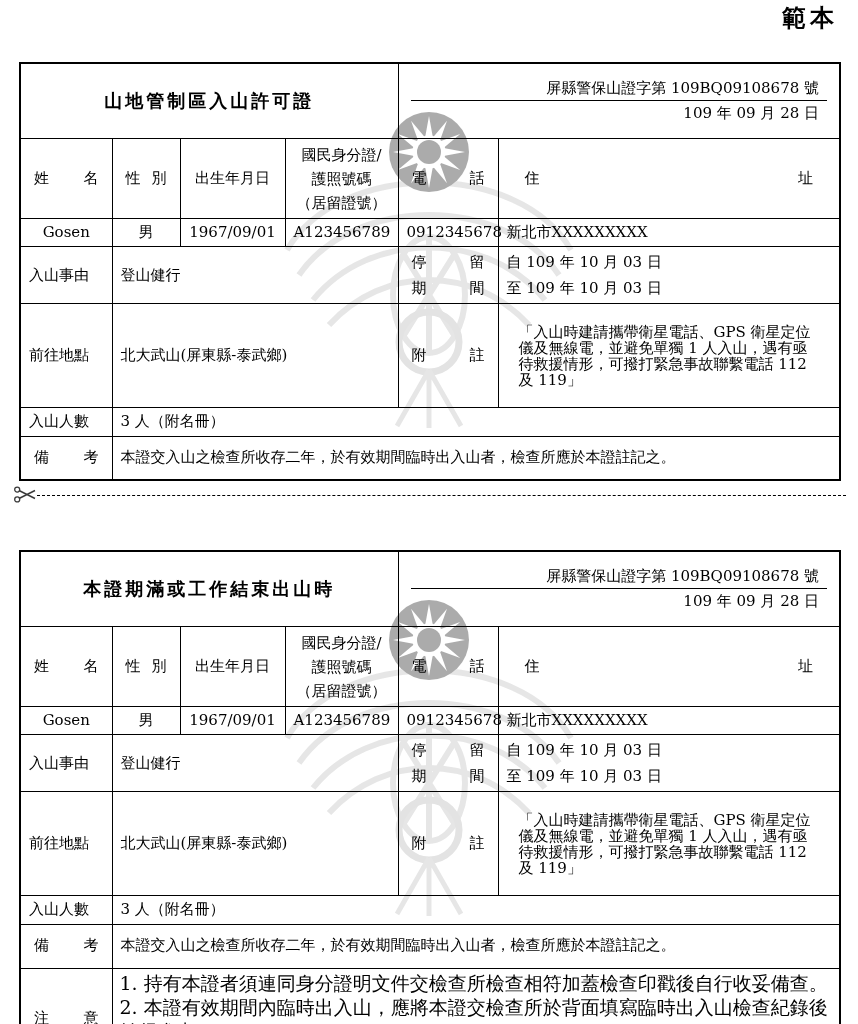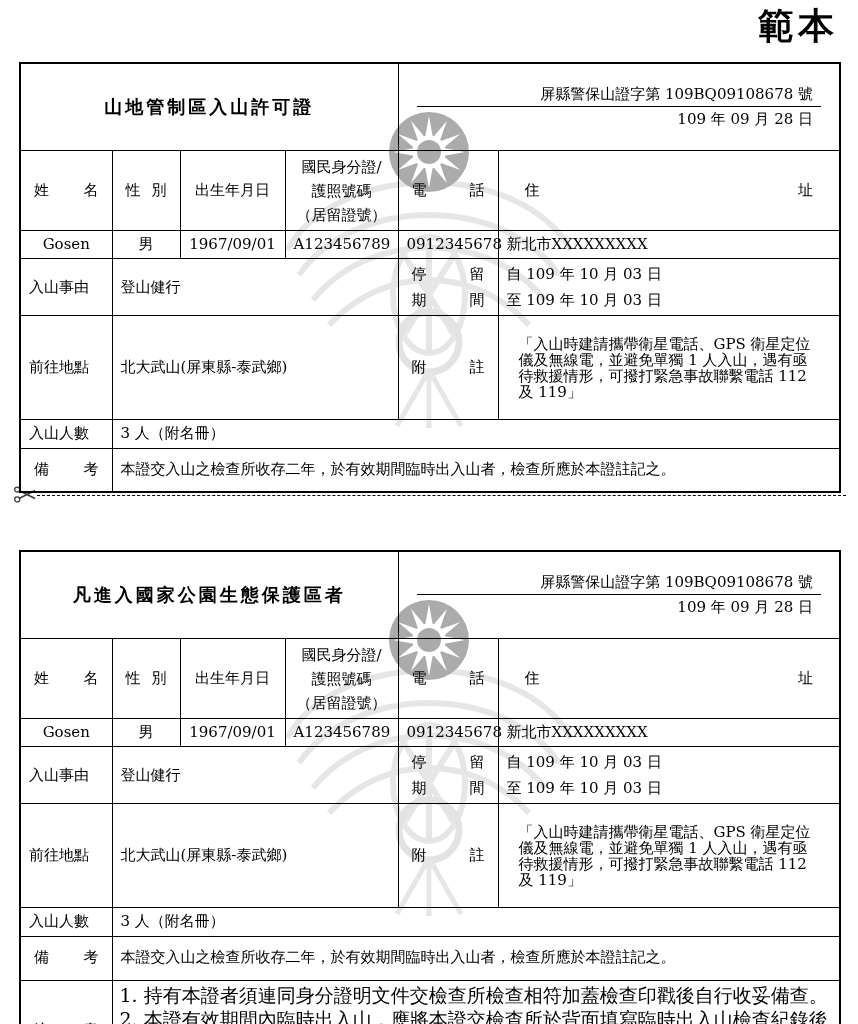--- a/index.html
+++ b/index.html
@@ -6,21 +6,21 @@
   html,body { background:#ffffff; }
   body {
     width:858px; height:1024px; position:relative;
     font-family:"DejaVu Serif","Liberation Serif",serif;
     color:#000;
   }
   .page { position:relative; width:858px; height:1024px; overflow:hidden; }
 
   .sample-label {
     position:absolute; top:2px; right:20px;
-    font-size:36px; font-weight:bold; letter-spacing:4px;
+    font-size:24px; font-weight:bold; letter-spacing:4px;
   }
 
   .permit { position:absolute; left:19px; width:820px; }
   .permit-original { top:62px; }
   .permit-copy { top:550px; }
 
   .watermark {
     position:absolute; left:250px; top:28px; z-index:0;
     pointer-events:none; opacity:.9;
   }
@@ -41,21 +41,21 @@
   .r-data  td { height:27px; }
   .r-reason td { height:50px; }
   .r-dest  td { height:104px; }
   .r-count td { height:26px; }
   .r-remark td { height:44px; }
   .r-att   td { height:76px; }
 
   td.title-cell {
     font-size:18px; font-weight:bold; text-align:center; letter-spacing:3px;
   }
-  td.cert-cell { padding:18px; vertical-align:top; }
+  td.cert-cell { padding:12px; vertical-align:top; }
   .cert-line {
     height:25px; line-height:24px; text-align:right; padding-right:8px;
     font-size:15px; white-space:nowrap;
   }
   .cert-line.first { border-bottom:1px solid #000; }
 
   .jlabel { text-align:justify; text-align-last:justify; padding:0 13px; }
   .center { text-align:center; }
   .left { text-align:left; }
   .pre { white-space:pre-line; }
@@ -204,21 +204,21 @@
       <colgroup>
           <col style="width:92px">
           <col style="width:68px">
           <col style="width:105px">
           <col style="width:113px">
           <col style="width:100px">
           <col style="width:342px">
         </colgroup>
       <tbody>
           <tr class="r-title">
-        <td colspan="4" class="title-cell">凡進入國家公園生態保護區者</td>
+        <td colspan="4" class="title-cell">本證期滿或工作結束出山時</td>
         <td colspan="2" class="cert-cell">
           <div class="cert-line first">屏縣警保山證字第 109BQ09108678 號</div>
           <div class="cert-line">109 年 09 月 28 日</div>
         </td>
       </tr>
       <tr class="r-head">
         <td class="jlabel">姓 名</td>
         <td class="jlabel">性 別</td>
         <td class="center">出生年月日</td>
         <td class="id-head">國民身分證/

